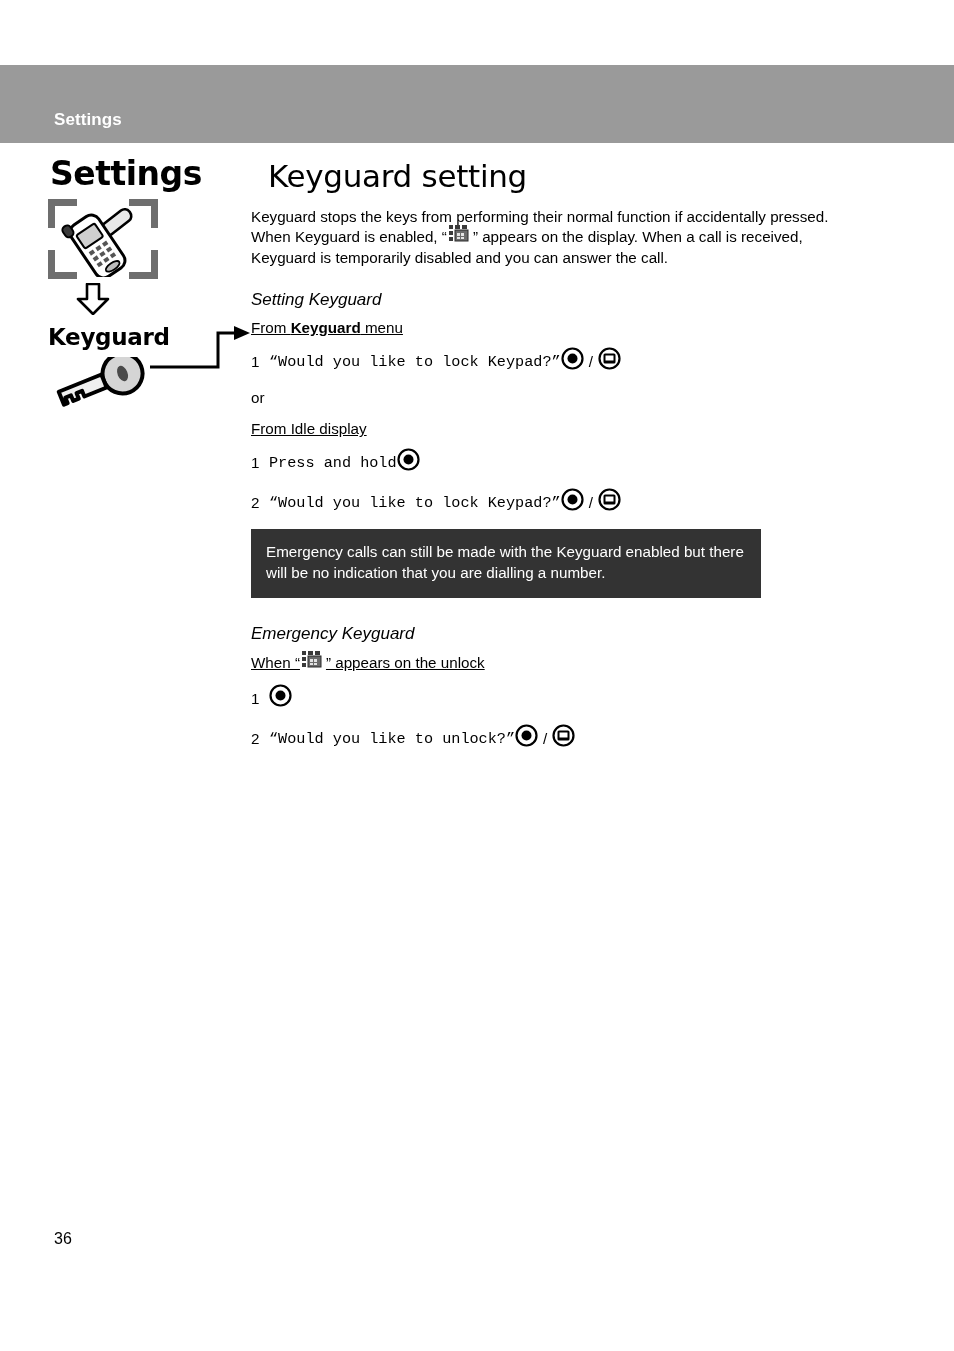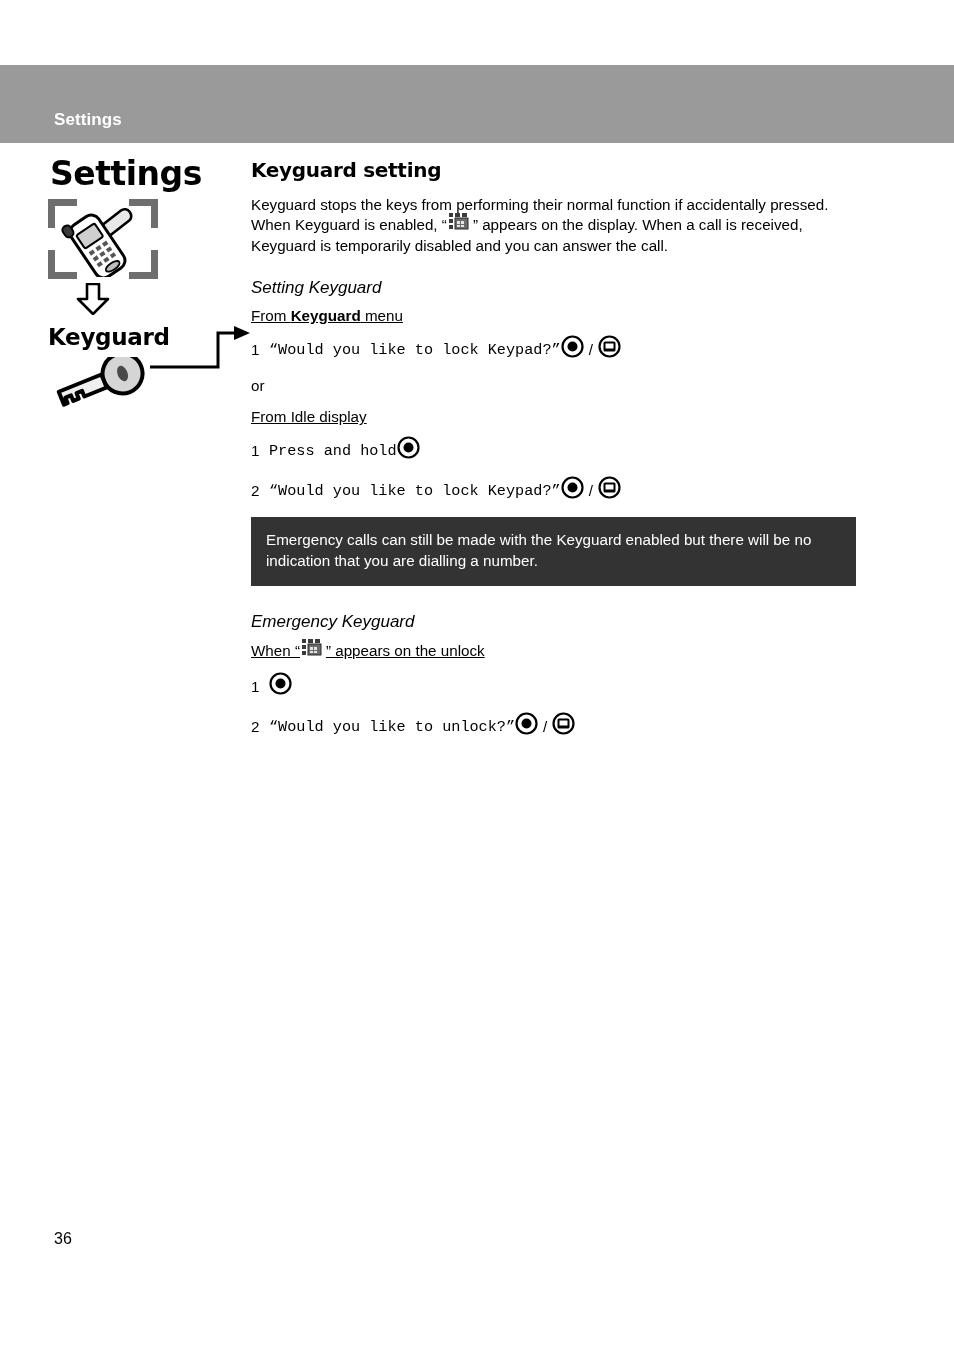--- a/index.html
+++ b/index.html
@@ -106,24 +106,24 @@
   
   .content {
     position: absolute;
     left: 251px;
     top: 16px;
     width: 610px;
   }
 
   h1.section-title {
     font-family: "DejaVu Sans", sans-serif;
-    font-size: 20px;
-    font-weight: bold;
+    font-size: 31px;
+    font-weight: normal;
     letter-spacing: -0.3px;
-    margin: 0 0 14px 0;
+    margin: 0 0 14px 17px;
     line-height: 1.1;
   }
 
   p.intro {
     font-size: 15.2px;
     line-height: 19.5px;
     margin: 0 0 22px 0;
     max-width: 604px;
   }
 
@@ -179,21 +179,21 @@
     position: relative;
     top: -2px;
     margin: 0 2px;
   }
 
   
   .note-box {
     background: #333333;
     color: #ffffff;
     margin: 11px 0 26px 0;
-    width: 605px;
+    width: 510px;
     box-sizing: border-box;
     padding: 13px 16px 15px 15px;
     font-size: 15.2px;
     line-height: 20.5px;
   }
 
   
   .page-number {
     position: absolute;
     left: 54px;

